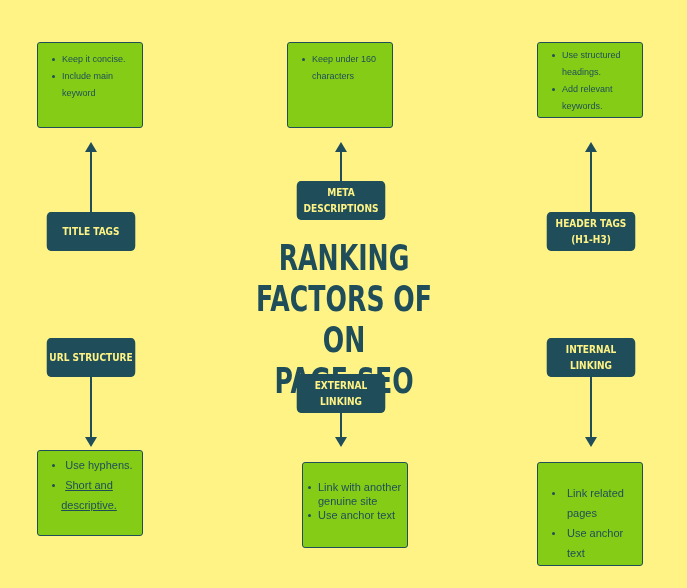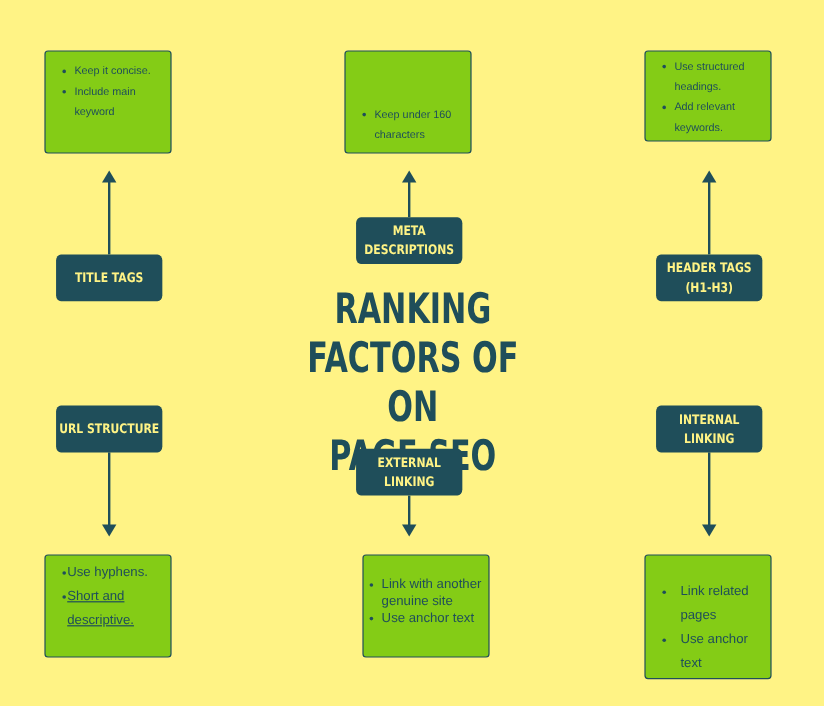--- a/index.html
+++ b/index.html
@@ -128,21 +128,21 @@
   </ul>
 </div>
 <div class="arrow-up" style="left:85px; top:142px;"></div>
 <div class="line" style="left:90px; top:150px; height:62px;"></div>
 <div class="node" style="left:37px; top:212px; height:39px;">
   <span>TITLE TAGS</span>
 </div>
 
 <div class="note small" style="left:287px; top:42px; height:86px;">
   <ul>
-    <li style="width:70px;margin-top:36px;">Keep under 160 characters</li>
+    <li style="width:70px;">Keep under 160 characters</li>
   </ul>
 </div>
 <div class="arrow-up" style="left:335px; top:142px;"></div>
 <div class="line" style="left:340px; top:150px; height:31px;"></div>
 <div class="node" style="left:287px; top:181px; height:39px;">
   <div>
     <span>META</span>
     <span>DESCRIPTIONS</span>
   </div>
 </div>
@@ -160,21 +160,21 @@
     <span>HEADER TAGS</span>
     <span>(H1-H3)</span>
   </div>
 </div>
 
 <div class="node" style="left:37px; top:338px; height:39px;">
   <span>URL STRUCTURE</span>
 </div>
 <div class="line" style="left:90px; top:377px; height:61px;"></div>
 <div class="arrow-down" style="left:85px; top:437px;"></div>
-<div class="note big" style="left:37px; top:462px; height:86px; padding-top:4px;">
+<div class="note big" style="left:37px; top:450px; height:86px; padding-top:4px;text-align:center;">
   <ul>
     <li style="padding-left:18px;">Use hyphens.</li>
     <li style="padding-left:18px; width:66px;text-decoration:underline;">Short and descriptive.</li>
   </ul>
 </div>
 
 <div class="node" style="left:287px; top:374px; height:39px;">
   <div>
     <span>EXTERNAL</span>
     <span>LINKING</span>

